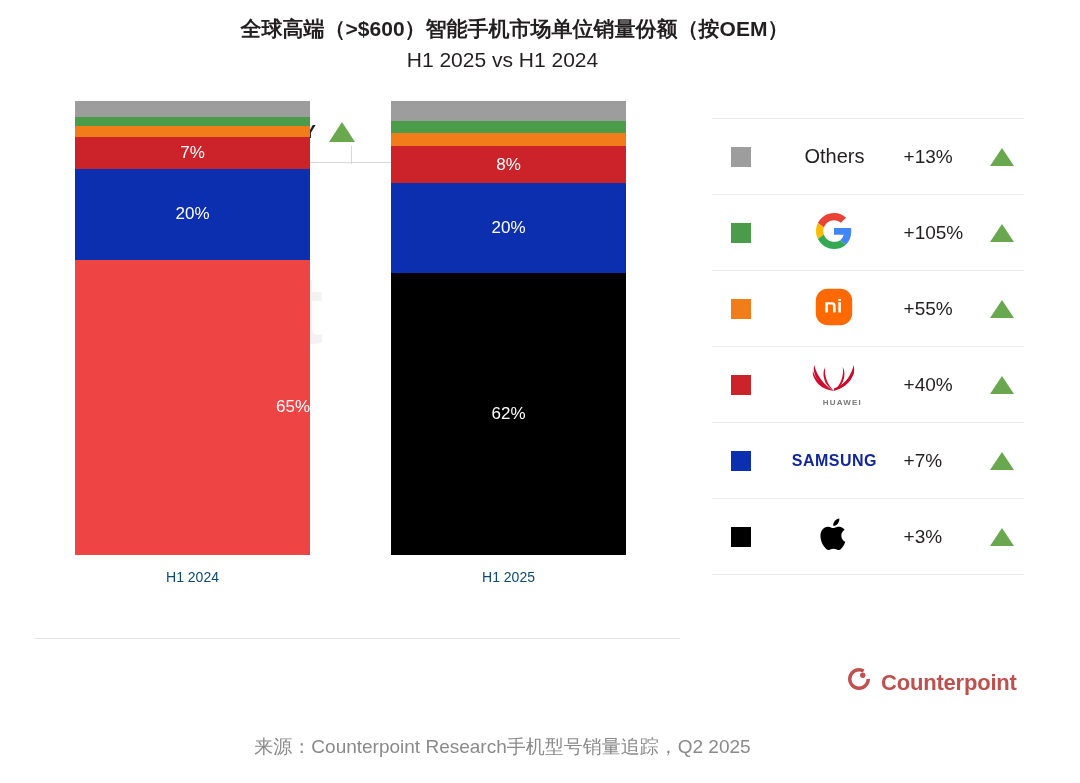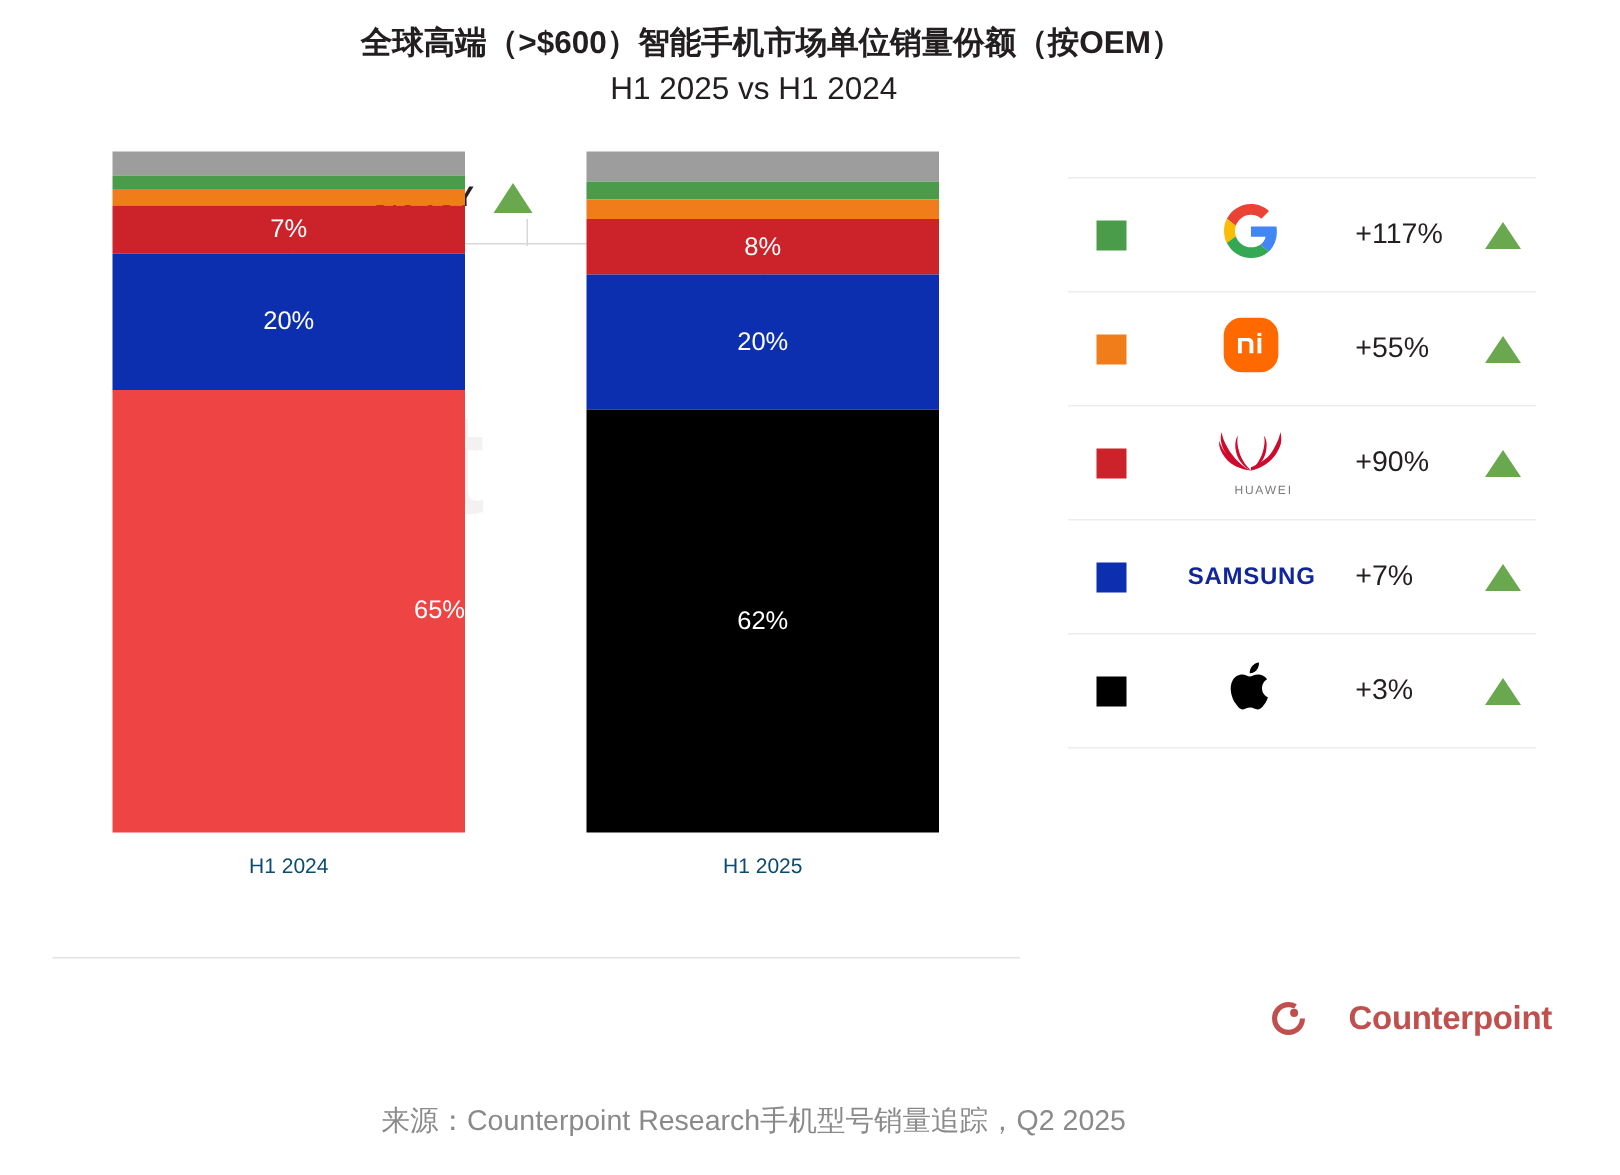--- a/index.html
+++ b/index.html
@@ -199,36 +199,36 @@
     justify-content: center;
   }
   .samsung-word {
     font-size: 16px;
     font-weight: bold;
     letter-spacing: 0.5px;
     color: #12269c;
   }
   .huawei-word {
     font-size: 8px;
-    font-weight: normal;
+    font-weight: bold;
     letter-spacing: 1.2px;
     color: #7a7a7a;
     margin-top: 1px;
     text-align: center;
     padding-left: 16px;
   }
 
   
   .cp-logo {
     position: absolute;
     left: 846px;
     top: 666px;
     display: flex;
-    align-items: flex-start;
-    gap: 27px;
+    align-items: flex-end;
+    gap: 9px;
   }
   .cp-word {
     font-size: 22px;
     font-weight: bold;
     color: #c0504d;
     letter-spacing: -0.2px;
   }
 
   
   .source {
@@ -306,36 +306,48 @@
       <div class="seg" style="background:#000000; height:62%;">
         <span class="seg-label">62%</span>
       </div>
     </div>
     <div class="cat-label">H1 2025</div>
   </div>
 </div>
 
 <div class="legend">
 
+  <div class="legend-row">
+    <div class="swatch-cell">
+      <span class="swatch" style="background:#9d9d9d;"></span>
+    </div>
+    <div class="brand-cell">
+      <span class="brand-text">Others</span>
+    </div>
+    <div class="pct-cell">+13%</div>
+    <div class="arrow-cell">
+      <span class="tri-up small"></span>
+    </div>
+  </div>
 
   <div class="legend-row">
     <div class="swatch-cell">
       <span class="swatch" style="background:#4a9c4a;"></span>
     </div>
     <div class="brand-cell">
       <span>
         <svg width="36" height="36" viewBox="0 0 48 48">
           <path fill="#EA4335" d="M24 9.5c3.54 0 6.71 1.22 9.21 3.6l6.85-6.85C35.9 2.38 30.47 0 24 0 14.62 0 6.51 5.38 2.56 13.22l7.98 6.19C12.43 13.72 17.74 9.5 24 9.5z"></path>
           <path fill="#4285F4" d="M46.98 24.55c0-1.57-.15-3.09-.38-4.55H24v9.02h12.94c-.58 2.96-2.26 5.48-4.78 7.18l7.73 6c4.51-4.18 7.09-10.36 7.09-17.65z"></path>
           <path fill="#FBBC05" d="M10.53 28.59c-.48-1.45-.76-2.99-.76-4.59s.27-3.14.76-4.59l-7.98-6.19C.92 16.46 0 20.12 0 24c0 3.88.92 7.54 2.56 10.78l7.97-6.19z"></path>
           <path fill="#34A853" d="M24 48c6.48 0 11.93-2.13 15.89-5.81l-7.73-6c-2.15 1.45-4.92 2.3-8.16 2.3-6.26 0-11.57-4.22-13.47-9.91l-7.98 6.19C6.51 42.62 14.62 48 24 48z"></path>
         </svg>
       </span>
     </div>
-    <div class="pct-cell">+117%</div>
+    <div class="pct-cell">+105%</div>
     <div class="arrow-cell">
       <span class="tri-up small"></span>
     </div>
   </div>
 
   <div class="legend-row">
     <div class="swatch-cell">
       <span class="swatch" style="background:#f07d1a;"></span>
     </div>
     <div class="brand-cell">
@@ -366,21 +378,21 @@
             <path d="M60 50c10-4 22-16 28-27 5-9 8-17 7-20 3 5 2 15-3 24-5 10-17 20-32 23z"></path>
             <path d="M60 50C50 47 38 40 31 31c-6-7-9-14-9-17-2 5 1 13 7 21 7 9 19 14 31 15z"></path>
             <path d="M60 50c10-3 22-10 29-19 6-8 9-16 7-21 0 3-3 10-9 17-7 9-19 16-27 19z"></path>
             <path d="M60 50c-7-6-13-16-15-25-2-8-2-15 0-18-4 4-5 12-3 21 2 9 9 18 18 22z"></path>
             <path d="M60 50c7-6 13-16 15-25 2-8 2-15 0-18 4 4 5 12 3 21-2 9-9 18-18 22z"></path>
           </g>
         </svg>
       </span>
       <span class="huawei-word">HUAWEI</span>
     </div>
-    <div class="pct-cell">+90%</div>
+    <div class="pct-cell">+40%</div>
     <div class="arrow-cell">
       <span class="tri-up small"></span>
     </div>
   </div>
 
   <div class="legend-row">
     <div class="swatch-cell">
       <span class="swatch" style="background:#0c2fb0;"></span>
     </div>
     <div class="brand-cell">

